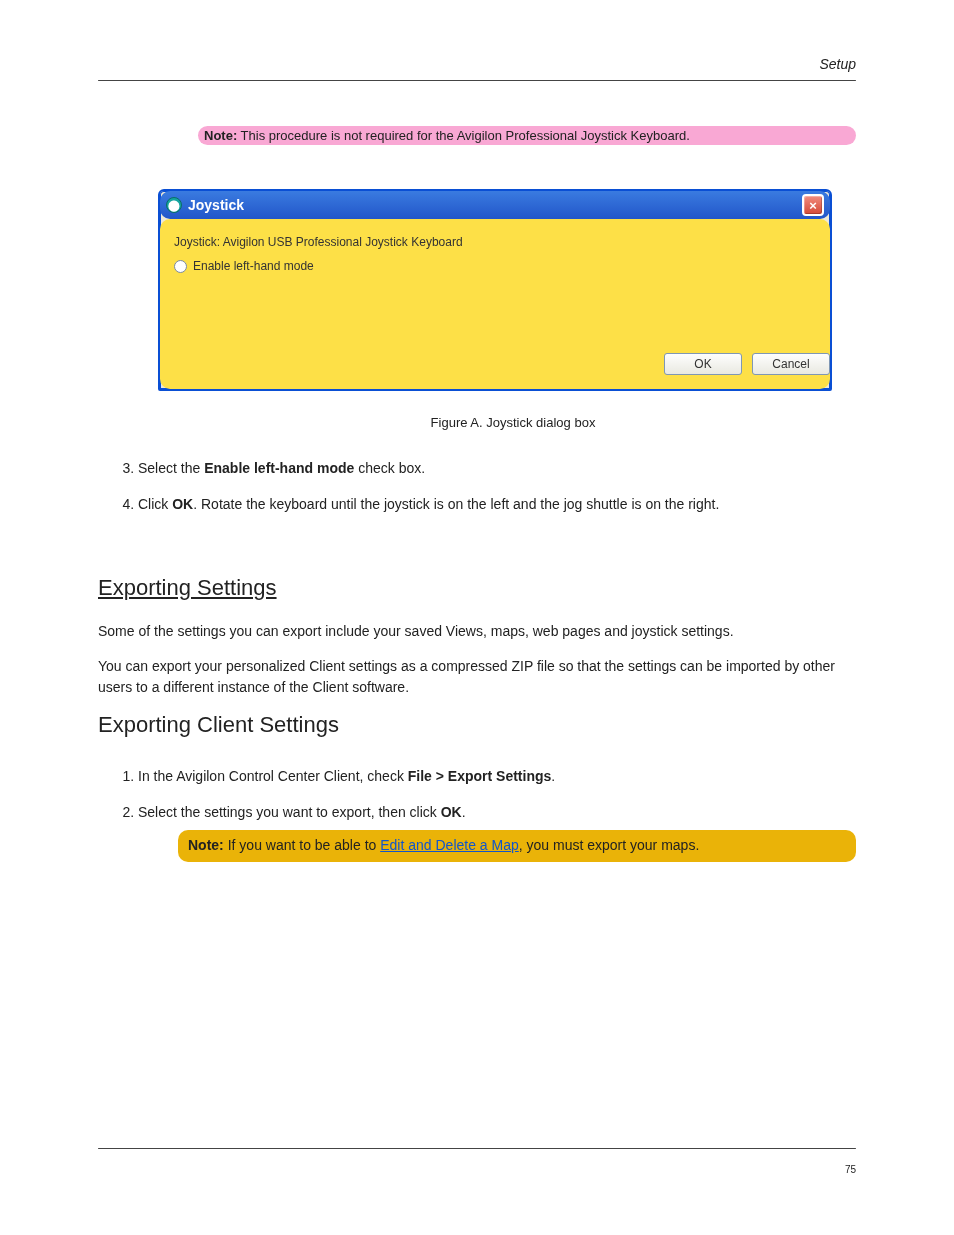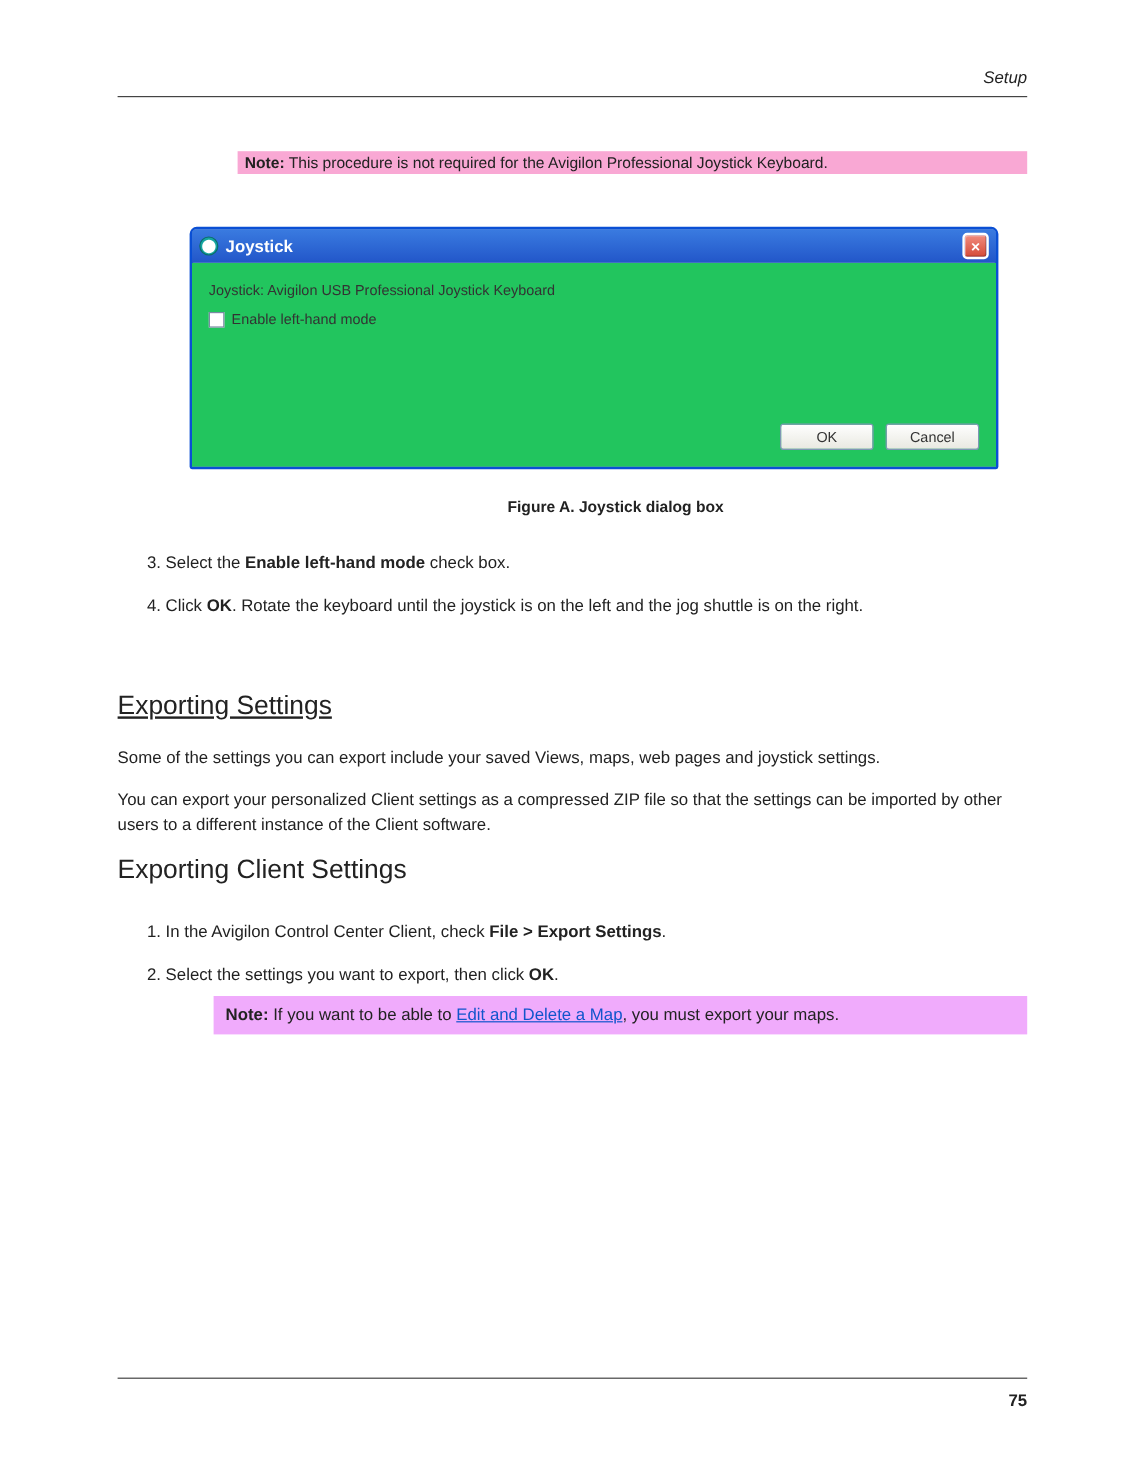--- a/index.html
+++ b/index.html
@@ -1,15 +1,15 @@
 <!DOCTYPE html>
 <html><head>
 <meta charset="utf-8">
 <style>
-  * { box-sizing: border-box; margin: 0; padding: 0; }
+  * { box-sizing: border-box; margin: 0; padding: 0; border-radius: 10px; }
   body {
     font-family: "Segoe UI", Tahoma, Arial, sans-serif;
     background: #fff;
     color: #222;
     width: 954px;
   }
   .page {
     padding: 56px 98px 60px 98px;
     position: relative;
     min-height: 1235px;
@@ -91,22 +91,22 @@
     color: #fff;
     font-weight: bold;
     font-size: 13px;
     display: inline-flex;
     align-items: center;
     justify-content: center;
     cursor: pointer;
     box-shadow: inset -1px -1px 0 rgba(0,0,0,0.2), inset 1px 1px 0 rgba(255,255,255,0.3);
   }
   .dialog-body {
-    padding: 16px 14px 14px 14px;
-    background: #22c55e;
+    padding: 16px 0 14px 14px;
+    background: #fde047;
     font-size: 12px;
     color: #333;
   }
   .body-text {
     margin-bottom: 10px;
   }
   .checkbox-row {
     display: flex;
     align-items: center;
     gap: 6px;
@@ -130,21 +130,21 @@
     border-radius: 3px;
     background: linear-gradient(#fefefe, #e9e9e1);
     font-size: 12px;
     cursor: pointer;
     display: inline-flex;
     align-items: center;
     justify-content: center;
   }
   .figure-caption {
     text-align: center;
-    font-weight: bold;
+    font-weight: normal;
     font-size: 13px;
     margin-top: 24px;
     margin-left: 60px;
     margin-right: 24px;
   }
   .ol {
     list-style: decimal;
     padding-left: 40px;
     margin-top: 28px;
   }
@@ -173,21 +173,21 @@
     margin-bottom: 32px;
     line-height: 1.4;
   }
   .h3 {
     font-size: 22px;
     font-weight: normal;
     margin-bottom: 18px;
   }
   .inner-note-box {
     margin-left: 40px;
-    background: #f0abfc;
+    background: #eab308;
     padding: 6px 10px;
     font-size: 14px;
     margin-top: 8px;
     line-height: 1.4;
   }
   .link-like {
     color: #1155cc;
     text-decoration: underline;
   }
   .footer-hr {
@@ -195,22 +195,22 @@
     bottom: 86px;
     left: 98px;
     right: 98px;
     border: none;
     border-top: 1px solid #444;
   }
   .page-num {
     position: absolute;
     bottom: 60px;
     right: 98px;
-    font-weight: bold;
-    font-size: 14px;
+    font-weight: normal;
+    font-size: 10px;
   }
 </style>
 </head>
 <body>
 
 <div class="page">
   <div class="header-right">Setup</div>
   <hr class="hr-top">
 
   <div class="content">

